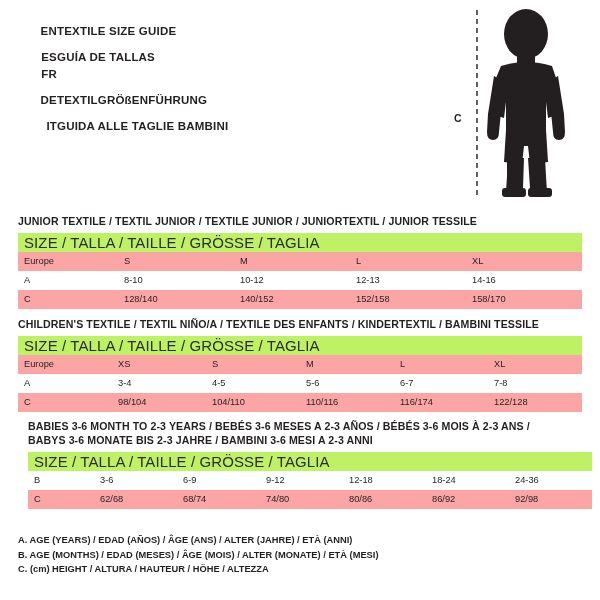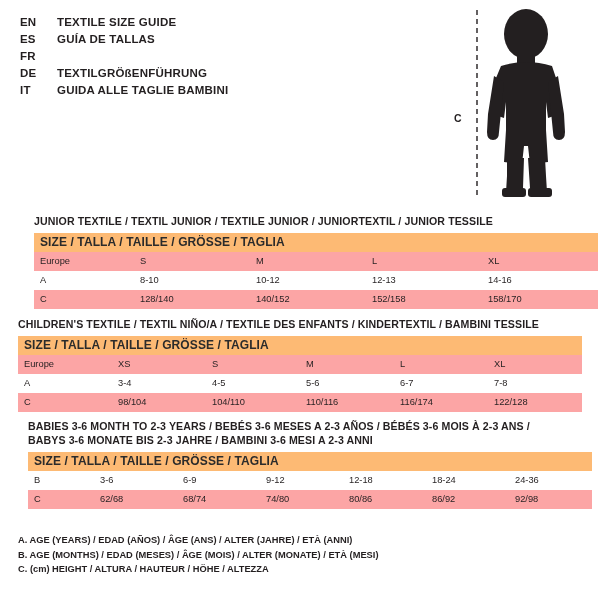--- a/index.html
+++ b/index.html
@@ -33,23 +33,25 @@
     display: flex;
     align-items: baseline;
     font-size: 11.5px;
     line-height: 17px;
     font-weight: bold;
     letter-spacing: 0.2px;
   }
   .lang-code {
     width: 37px;
     flex: 0 0 37px;
+    text-align: right;
   }
   .lang-text {
     flex: 1;
+    margin-top: 9px;
   }
 
   
   .figure-wrap {
     position: absolute;
     left: 440px;
     top: 6px;
     width: 150px;
     height: 195px;
   }
@@ -89,24 +91,24 @@
     table-layout: fixed;
   }
   table.size-table td {
     font-size: 9.3px;
     line-height: 11px;
     padding: 4px 0 4px 6px;
     color: #231f20;
     vertical-align: middle;
   }
   tr.head-row td {
-    background: #fdba74;
+    background: #bef264;
     color: #2b2b2b;
-    font-weight: bold;
-    font-size: 12px;
+    font-weight: normal;
+    font-size: 15px;
     letter-spacing: 0.1px;
   }
   tr.shade td {
     background: #fca5a5;
   }
   tr.plain td {
     background: #ffffff;
   }
 
   
@@ -173,21 +175,21 @@
         <path d="M47 152 L64 152 L63 182 L62 186 L46 186 L47 170 Z"></path>
 
         <path d="M68 152 L85 152 L86 170 L87 186 L71 186 L70 182 Z"></path>
 
         <rect x="42" y="182" width="24" height="9" rx="3"></rect>
         <rect x="68" y="182" width="24" height="9" rx="3"></rect>
       </g>
     </svg>
   </div>
 
-  <div class="section" style="top: 214px; margin-left: 16px;">
+  <div class="section" style="top: 214px;">
     <div class="section-title">JUNIOR TEXTILE / TEXTIL JUNIOR / TEXTILE JUNIOR / JUNIORTEXTIL / JUNIOR TESSILE</div>
     <table class="size-table">
       <colgroup>
         <col style="width:100px">
           <col style="width:116px">
           <col style="width:116px">
           <col style="width:116px">
           <col style="width:116px">
       </colgroup>
       <tbody>

